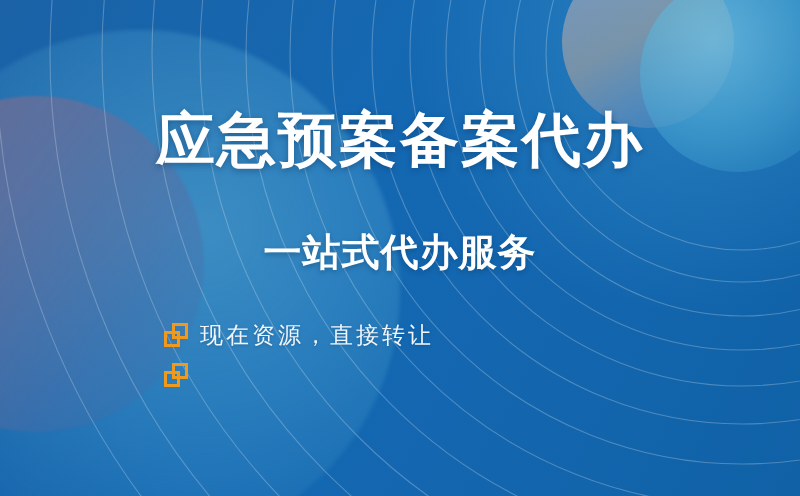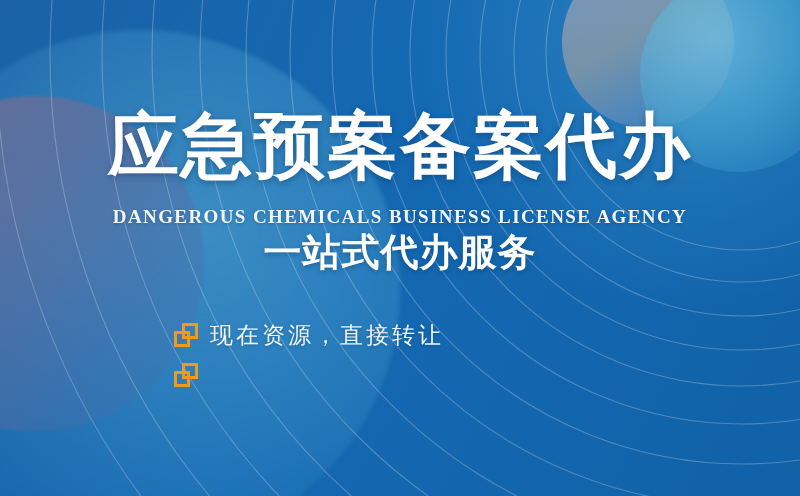--- a/index.html
+++ b/index.html
@@ -94,21 +94,21 @@
     position: absolute;
     inset: 0;
   }
 
   .title-main {
     position: absolute;
     top: 110px;
     left: 0;
     width: 800px;
     text-align: center;
-    font-size: 71px;
+    font-size: 59px;
     line-height: 1;
     font-weight: bold;
     color: #ffffff;
     letter-spacing: 2px;
     text-shadow: 0 2px 6px rgba(8,52,95,0.45);
     font-family: "DejaVu Sans", "Liberation Sans", sans-serif;
   }
 
   .title-en {
     position: absolute;
@@ -136,21 +136,21 @@
     font-weight: bold;
     color: #ffffff;
     letter-spacing: 1px;
     font-family: "DejaVu Sans", "Liberation Sans", sans-serif;
     text-shadow: 0 2px 5px rgba(8,52,95,0.40);
   }
 
   .features {
     position: absolute;
     top: 316px;
-    left: 174px;
+    left: 164px;
   }
   .feature-row {
     display: flex;
     align-items: center;
     height: 38px;
     margin-bottom: 2px;
   }
   .feat-icon {
     width: 24px;
     height: 24px;
@@ -214,21 +214,20 @@
       <circle cx="742" cy="54" r="640"></circle>
       <circle cx="742" cy="54" r="692"></circle>
       <circle cx="742" cy="54" r="746"></circle>
     </svg>
   </div>
 
   <div class="content">
 
     <div class="title-main">应急预案备案代办</div>
 
-    <div class="title-en">DANGEROUS CHEMICALS BUSINESS LICENSE AGENCY</div>
 
     <div class="title-sub">一站式代办服务</div>
 
     <div class="features">
 
       <div class="feature-row">
         <span class="feat-icon">
           <i class="sq-a"></i>
             <i class="sq-b"></i>
         </span>

